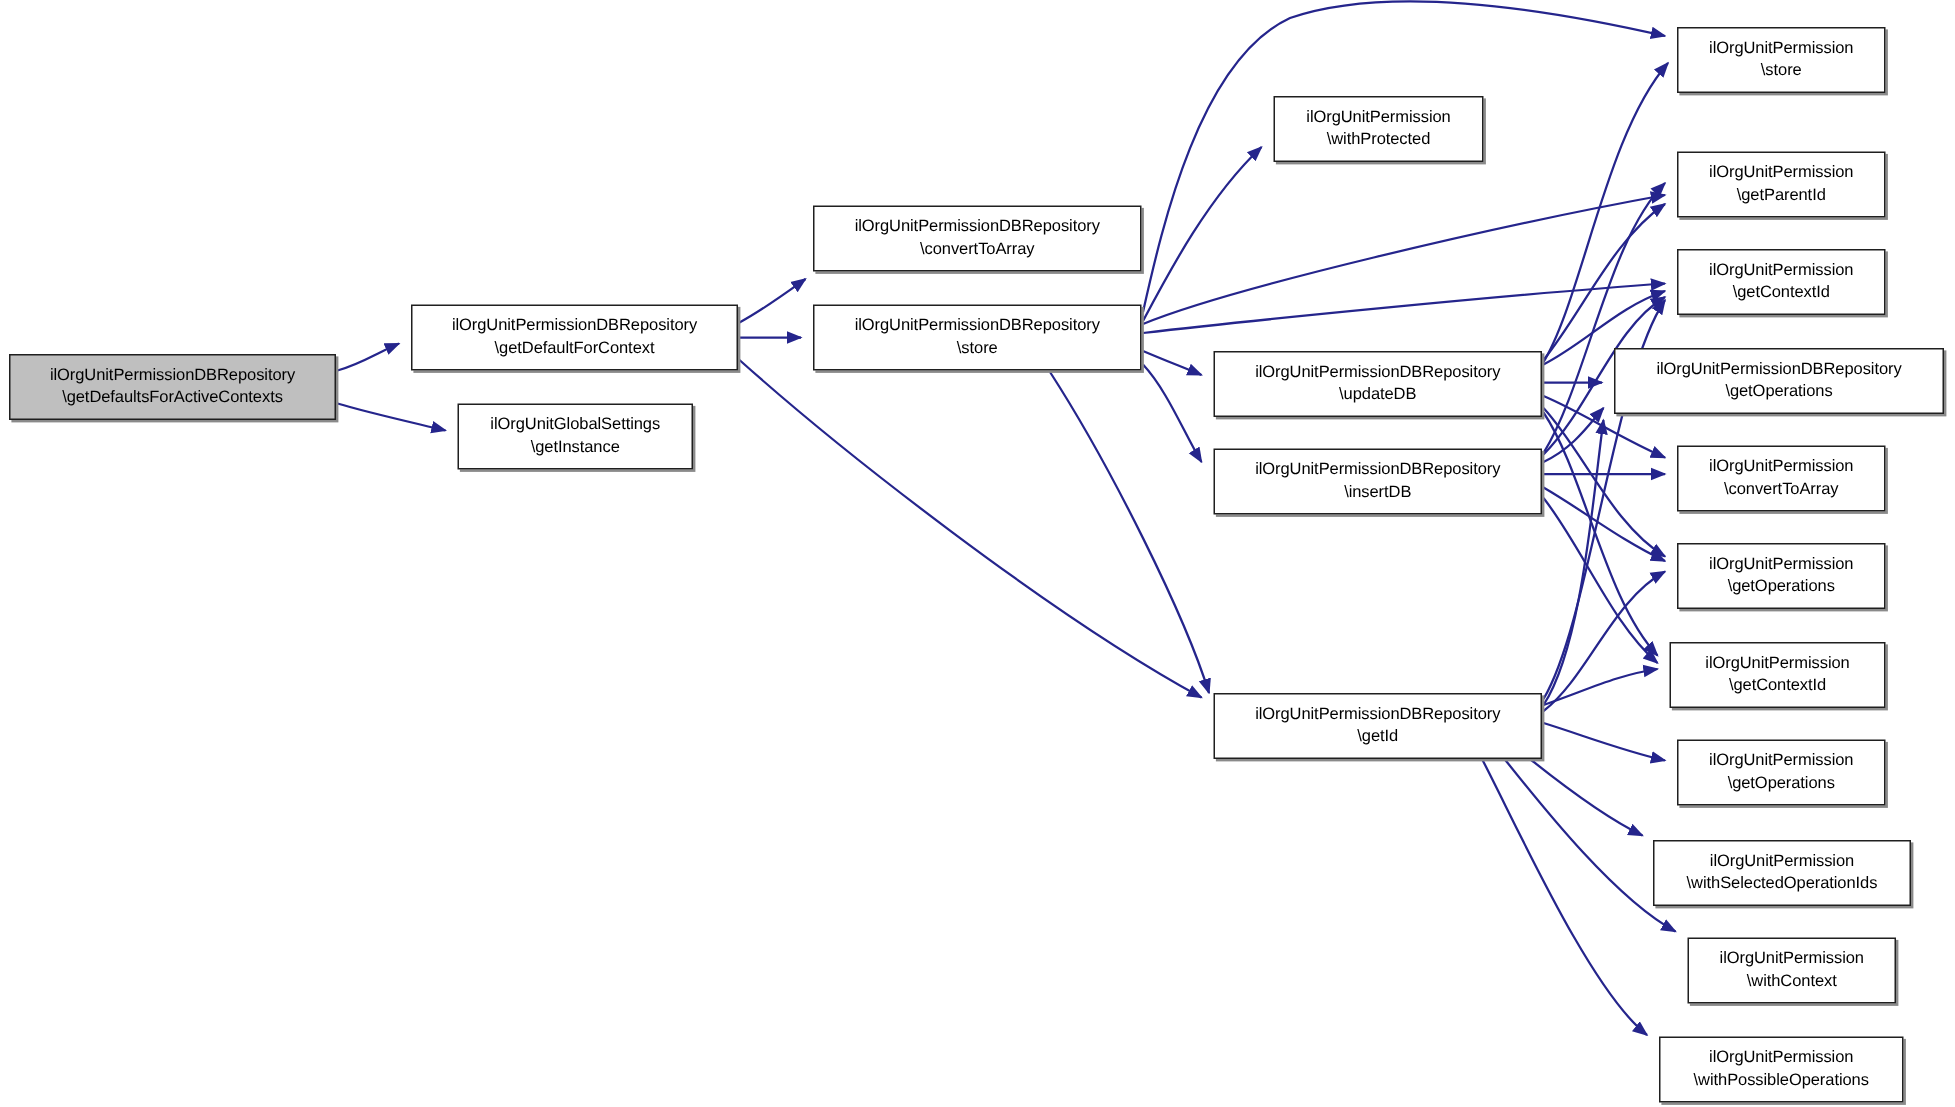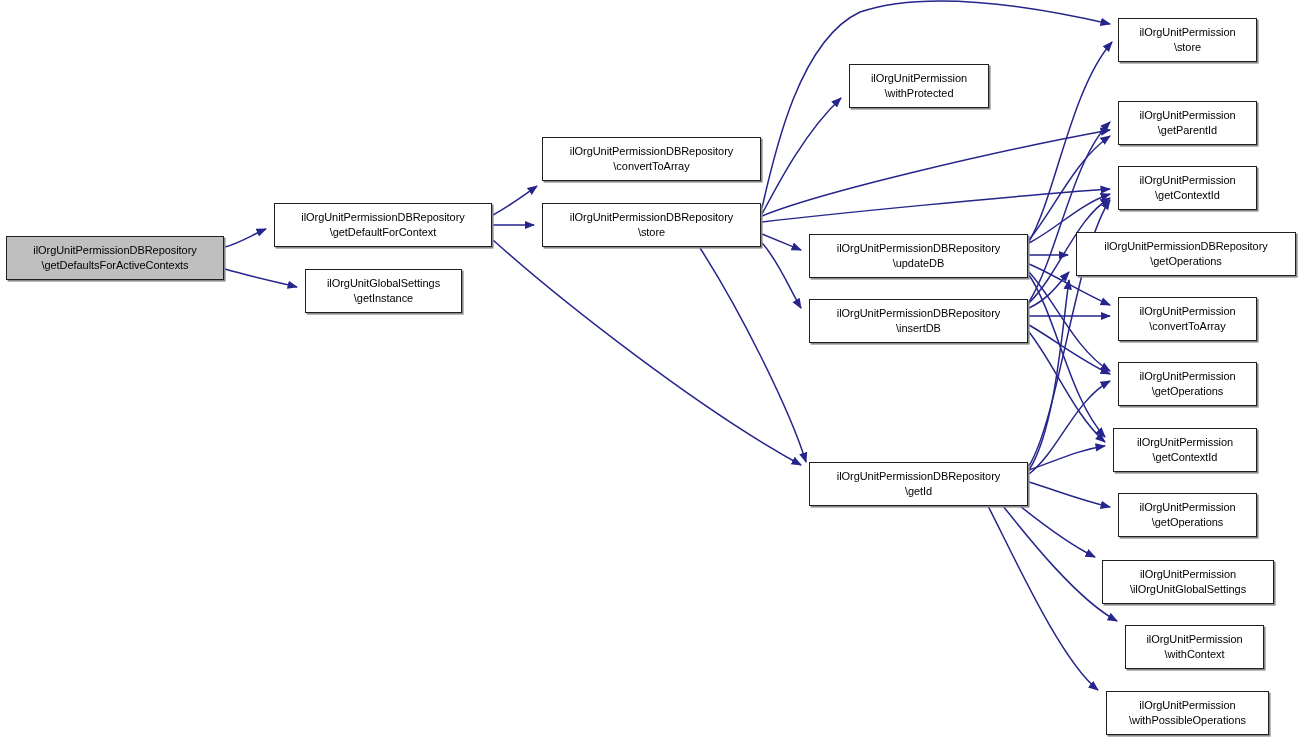--- a/index.html
+++ b/index.html
@@ -91,17 +91,17 @@
       <div class="node" style="left: 809px; top: 299px; width: 219px; height: 44px;"><div><span class="lbl">ilOrgUnitPermissionDBRepository</span><span class="lbl">\insertDB</span></div></div>
       <div class="node" style="left: 809px; top: 462px; width: 219px; height: 44px;"><div><span class="lbl">ilOrgUnitPermissionDBRepository</span><span class="lbl">\getId</span></div></div>
       <div class="node" style="left: 1118px; top: 18px; width: 139px; height: 44px;"><div><span class="lbl">ilOrgUnitPermission</span><span class="lbl">\store</span></div></div>
       <div class="node" style="left: 1118px; top: 101px; width: 139px; height: 44px;"><div><span class="lbl">ilOrgUnitPermission</span><span class="lbl">\getParentId</span></div></div>
       <div class="node" style="left: 1118px; top: 166px; width: 139px; height: 44px;"><div><span class="lbl">ilOrgUnitPermission</span><span class="lbl">\getContextId</span></div></div>
       <div class="node" style="left: 1076px; top: 232px; width: 220px; height: 44px;"><div><span class="lbl">ilOrgUnitPermissionDBRepository</span><span class="lbl">\getOperations</span></div></div>
       <div class="node" style="left: 1118px; top: 297px; width: 139px; height: 44px;"><div><span class="lbl">ilOrgUnitPermission</span><span class="lbl">\convertToArray</span></div></div>
       <div class="node" style="left: 1118px; top: 362px; width: 139px; height: 44px;"><div><span class="lbl">ilOrgUnitPermission</span><span class="lbl">\getOperations</span></div></div>
       <div class="node" style="left: 1113px; top: 428px; width: 144px; height: 44px;"><div><span class="lbl">ilOrgUnitPermission</span><span class="lbl">\getContextId</span></div></div>
       <div class="node" style="left: 1118px; top: 493px; width: 139px; height: 44px;"><div><span class="lbl">ilOrgUnitPermission</span><span class="lbl">\getOperations</span></div></div>
-      <div class="node" style="left: 1102px; top: 560px; width: 172px; height: 44px;"><div><span class="lbl">ilOrgUnitPermission</span><span class="lbl">\ilOrgUnitGlobalSettings</span></div></div>
+      <div class="node" style="left: 1102px; top: 560px; width: 172px; height: 44px;"><div><span class="lbl">ilOrgUnitPermission</span><span class="lbl">\withSelectedOperationIds</span></div></div>
       <div class="node" style="left: 1125px; top: 625px; width: 139px; height: 44px;"><div><span class="lbl">ilOrgUnitPermission</span><span class="lbl">\withContext</span></div></div>
       <div class="node" style="left: 1106px; top: 691px; width: 163px; height: 44px;"><div><span class="lbl">ilOrgUnitPermission</span><span class="lbl">\withPossibleOperations</span></div></div>
     </div>
 </div>
 
 </body></html>

